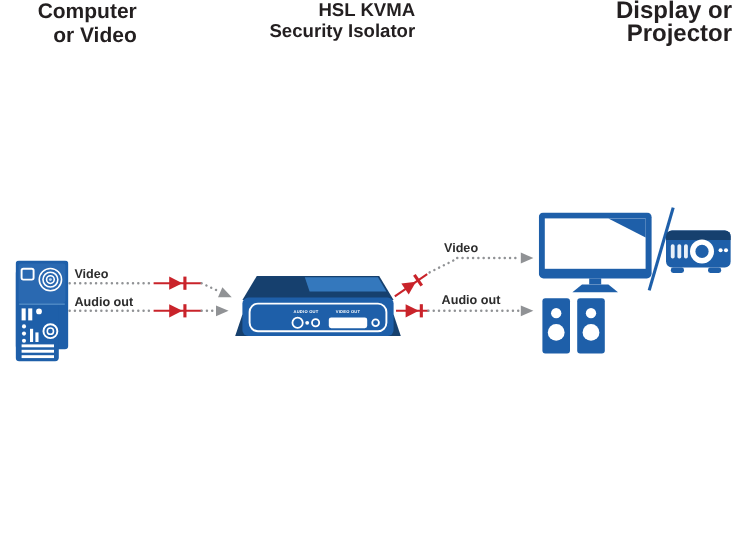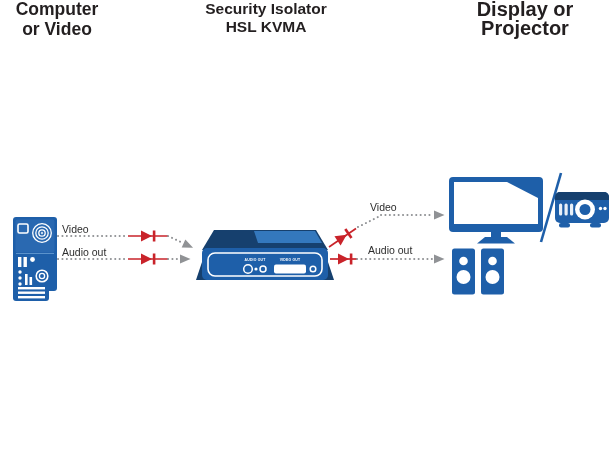--- a/index.html
+++ b/index.html
@@ -1,22 +1,22 @@
 <!DOCTYPE html>
 <html><head>
 <meta charset="utf-8">
 <style>
   html,body{margin:0;padding:0;background:#fff;}
   .canvas{position:relative;width:610px;height:450px;background:#ffffff;overflow:hidden;
           font-family:"Liberation Sans",sans-serif;color:#231f20;}
-  .title{position:absolute;font-weight:700;color:#231f20;text-align:center;}
+  .title{position:absolute;font-weight:700;color:#231f20;text-align:right;}
   .title-computer{left:0;top:168;width:114px;font-size:17.5px;line-height:19.5px;}
   .title-isolator{left:186px;top:180;width:160px;font-size:15.5px;line-height:18px;}
   .title-display{left:440px;top:147;width:170px;font-size:20px;line-height:19px;}
-  .conn-label{position:absolute;font-size:10.5px;font-weight:400;color:#2d2d2d;white-space:nowrap;}
+  .conn-label{position:absolute;font-size:10.5px;font-weight:700;color:#2d2d2d;white-space:nowrap;}
   .lbl-left-video{left:62px;top:223px;}
   .lbl-left-audio{left:62px;top:246px;}
   .lbl-right-video{left:370px;top:201px;}
   .lbl-right-audio{left:368px;top:244px;}
   svg{position:absolute;}
   .overlay{left:0;top:0;width:610px;height:450px;}
   .dots{fill:none;stroke:#909295;stroke-width:2;stroke-linecap:round;stroke-dasharray:0.1 4.3;}
   .redline{fill:none;stroke:#c9232a;stroke-width:1.7;}
   .redfill{fill:#c9232a;}
   .grayfill{fill:#909295;}
@@ -29,22 +29,22 @@
 </head>
 <body>
 
 <div class="canvas">
 
   <div class="title title-computer">
     <div>Computer</div>
     <div>or Video</div>
   </div>
   <div class="title title-isolator">
+    <div>HSL KVMA</div>
     <div>Security Isolator</div>
-    <div>HSL KVMA</div>
   </div>
   <div class="title title-display">
     <div>Display or Projector</div>
   </div>
 
   <div class="conn-label lbl-left-video">Video</div>
   <div class="conn-label lbl-left-audio">Audio out</div>
   <div class="conn-label lbl-right-video">Video</div>
   <div class="conn-label lbl-right-audio">Audio out</div>
 

